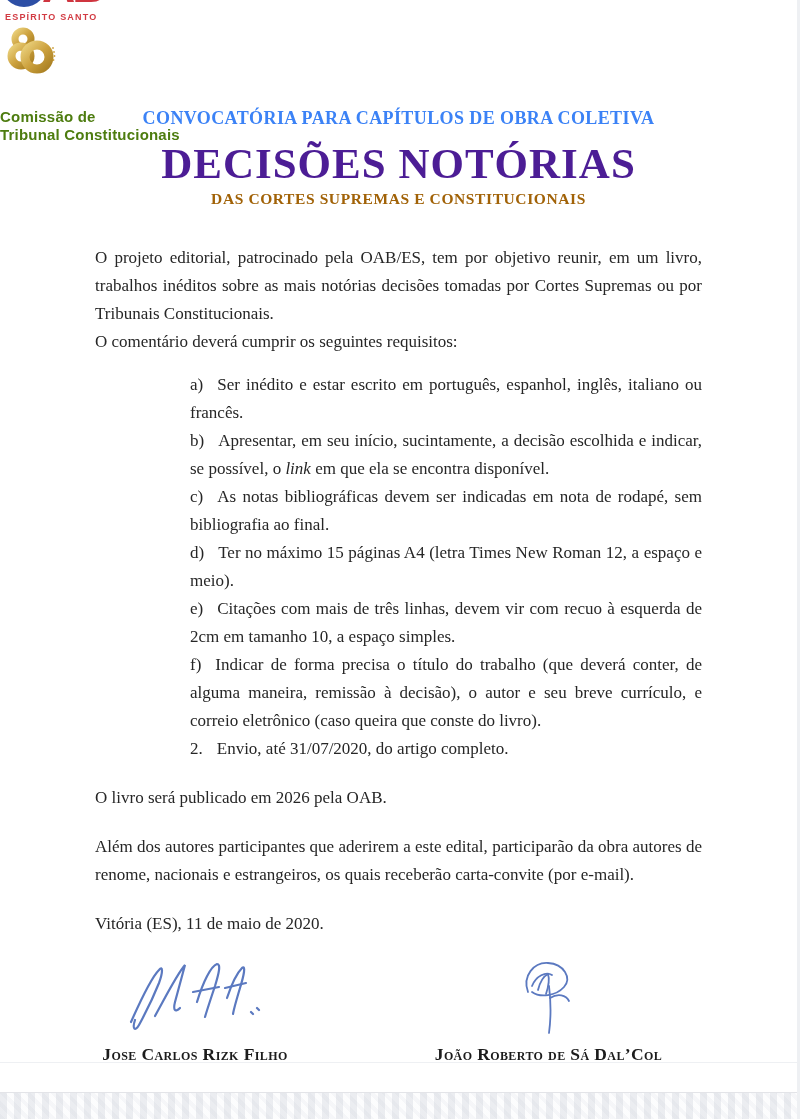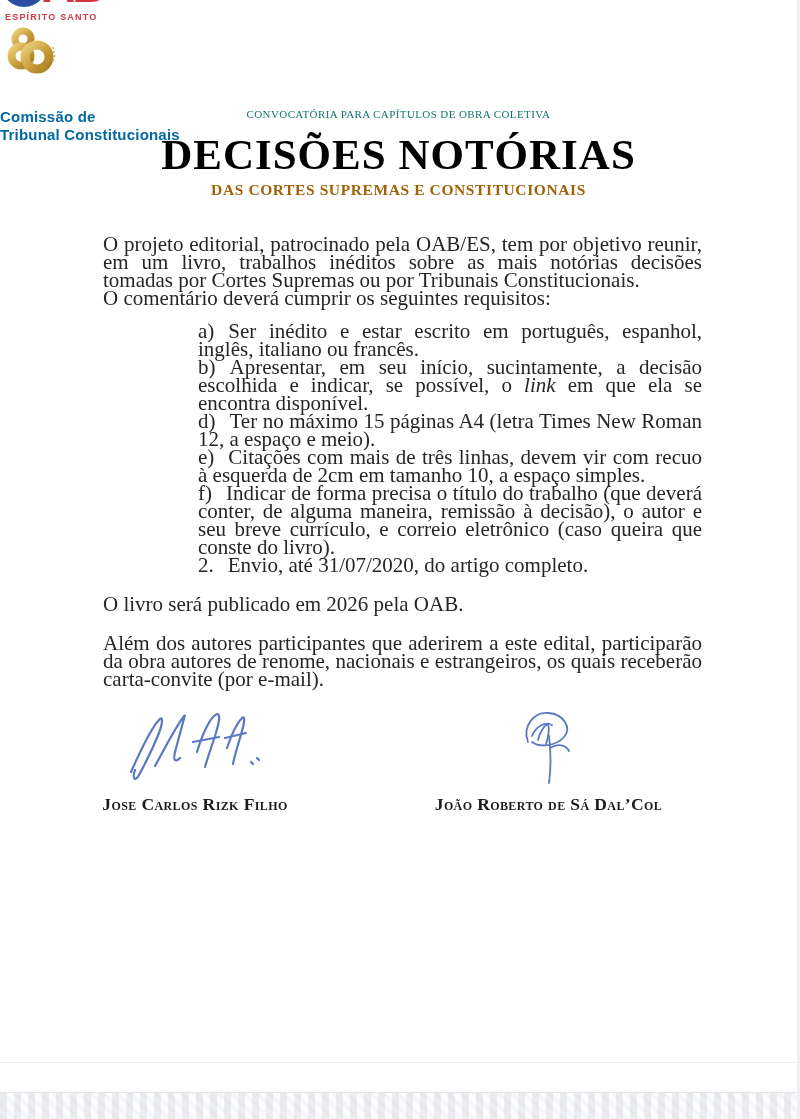--- a/index.html
+++ b/index.html
@@ -24,42 +24,42 @@
     font-weight:bold;font-size:46px;line-height:44px;letter-spacing:-3px;
     color:#cf353f;margin-left:-6px;font-family:"Liberation Sans", sans-serif;
   }
   .oab-region{
     font-size:9px;font-weight:bold;letter-spacing:1.2px;color:#d23b43;
     margin-top:1px;white-space:nowrap;
   }
   .emblem{margin:4px 8px 0 6px;}
   .sep-bar{width:3px;height:34px;background:#e8868c;border-radius:2px;margin:12px 12px 0 6px;}
   .commission{
-    margin-top:10px;color:#0369a1;font-weight:bold;
+    margin-top:10px;color:#4d7c0f;font-weight:bold;
     font-size:15px;line-height:18px;letter-spacing:.2px;
   }
 
   
   .kicker{
-    text-align:center;font-weight:normal;font-size:11px;letter-spacing:.4px;
-    margin-top:18px;color:#0f766e;
+    text-align:center;font-weight:bold;font-size:18px;letter-spacing:.4px;
+    margin-top:18px;color:#3b82f6;
   }
   .main-title{
     text-align:center;font-weight:bold;font-size:43px;letter-spacing:1px;
-    margin-top:13px;color:#000000;line-height:44px;
+    margin-top:13px;color:#4c1d95;line-height:44px;
   }
   .subtitle{
     text-align:center;font-weight:bold;font-size:15.5px;letter-spacing:.6px;
     margin-top:4px;color:#a16207;
   }
 
   
   .doc{
     padding:0 95px;text-align:justify;
-    font-size:21px;line-height:18px;color:#262626;margin-left:8px;
+    font-size:17px;line-height:28px;color:#262626;
   }
   .doc p{margin:0;}
   .para{margin-top:21px !important;}
   .para-tight{margin-top:0 !important;}
   .first-para{margin-top:36px !important;}
   .req-list{margin-left:95px;margin-top:15px;}
   .req-item{margin:0;}
   .req-label{padding-right:14px;}
   .em{font-style:italic;}
   .strong-em{font-style:italic;font-weight:bold;}
@@ -146,28 +146,30 @@
   <div class="main-title">DECISÕES NOTÓRIAS</div>
   <div class="subtitle">DAS CORTES SUPREMAS E CONSTITUCIONAIS</div>
 
   <div class="doc">
     <p class="para first-para">O projeto editorial, patrocinado pela OAB/ES, tem por objetivo reunir, em um livro, trabalhos inéditos sobre as mais notórias decisões tomadas por Cortes Supremas ou por Tribunais Constitucionais.</p>
     <p class="para-tight">O comentário deverá cumprir os seguintes requisitos:</p>
 
     <div class="req-list">
         <p class="req-item"><span class="req-label">a)</span><span>Ser inédito e estar escrito em português, espanhol, inglês, italiano ou francês.</span></p>
         <p class="req-item"><span class="req-label">b)</span><span>Apresentar, em seu início, sucintamente, a decisão escolhida e indicar, se possível, o </span><span class="em">link</span><span> em que ela se encontra disponível.</span></p>
+        <p class="req-item"><span class="req-label">c)</span><span>As notas bibliográficas devem ser indicadas em nota de rodapé, sem bibliografia ao final.</span></p>
         <p class="req-item"><span class="req-label">d)</span><span>Ter no máximo 15 páginas A4 (letra Times New Roman 12, a espaço e meio).</span></p>
         <p class="req-item"><span class="req-label">e)</span><span>Citações com mais de três linhas, devem vir com recuo à esquerda de 2cm em tamanho 10, a espaço simples.</span></p>
         <p class="req-item"><span class="req-label">f)</span><span>Indicar de forma precisa o título do trabalho (que deverá conter, de alguma maneira, remissão à decisão), o autor e seu breve currículo, e correio eletrônico (caso queira que conste do livro).</span></p>
         <p class="req-item"><span class="req-label">2.</span><span>Envio, até 31/07/2020, do artigo completo.</span></p>
       </div>
 
     <p class="para">O livro será publicado em 2026 pela OAB.</p>
     <p class="para">Além dos autores participantes que aderirem a este edital, participarão da obra autores de renome, nacionais e estrangeiros, os quais receberão carta-convite (por e-mail).</p>
+    <p class="para">Vitória (ES), 11 de maio de 2020.</p>
   </div>
 
   <div class="sigs">
     <div class="sig-block sig-left">
       <div class="sig-img">
         <svg width="160" height="84" viewBox="0 0 160 84" fill="none" stroke="#5b79c0" stroke-width="2.2" stroke-linecap="round">
           <path d="M16,66 C24,48 36,22 44,14 C48,9 48,16 44,27 C38,42 30,58 24,69 C20,76 17,73 20,64"></path>
           <path d="M40,60 C50,42 62,18 70,9 L60,46 C58,54 60,57 65,52"></path>
           <path d="M82,46 C88,26 96,10 102,8 C106,8 104,17 100,30 C96,42 92,54 90,61"></path>
           <path d="M78,36 L104,31"></path>

